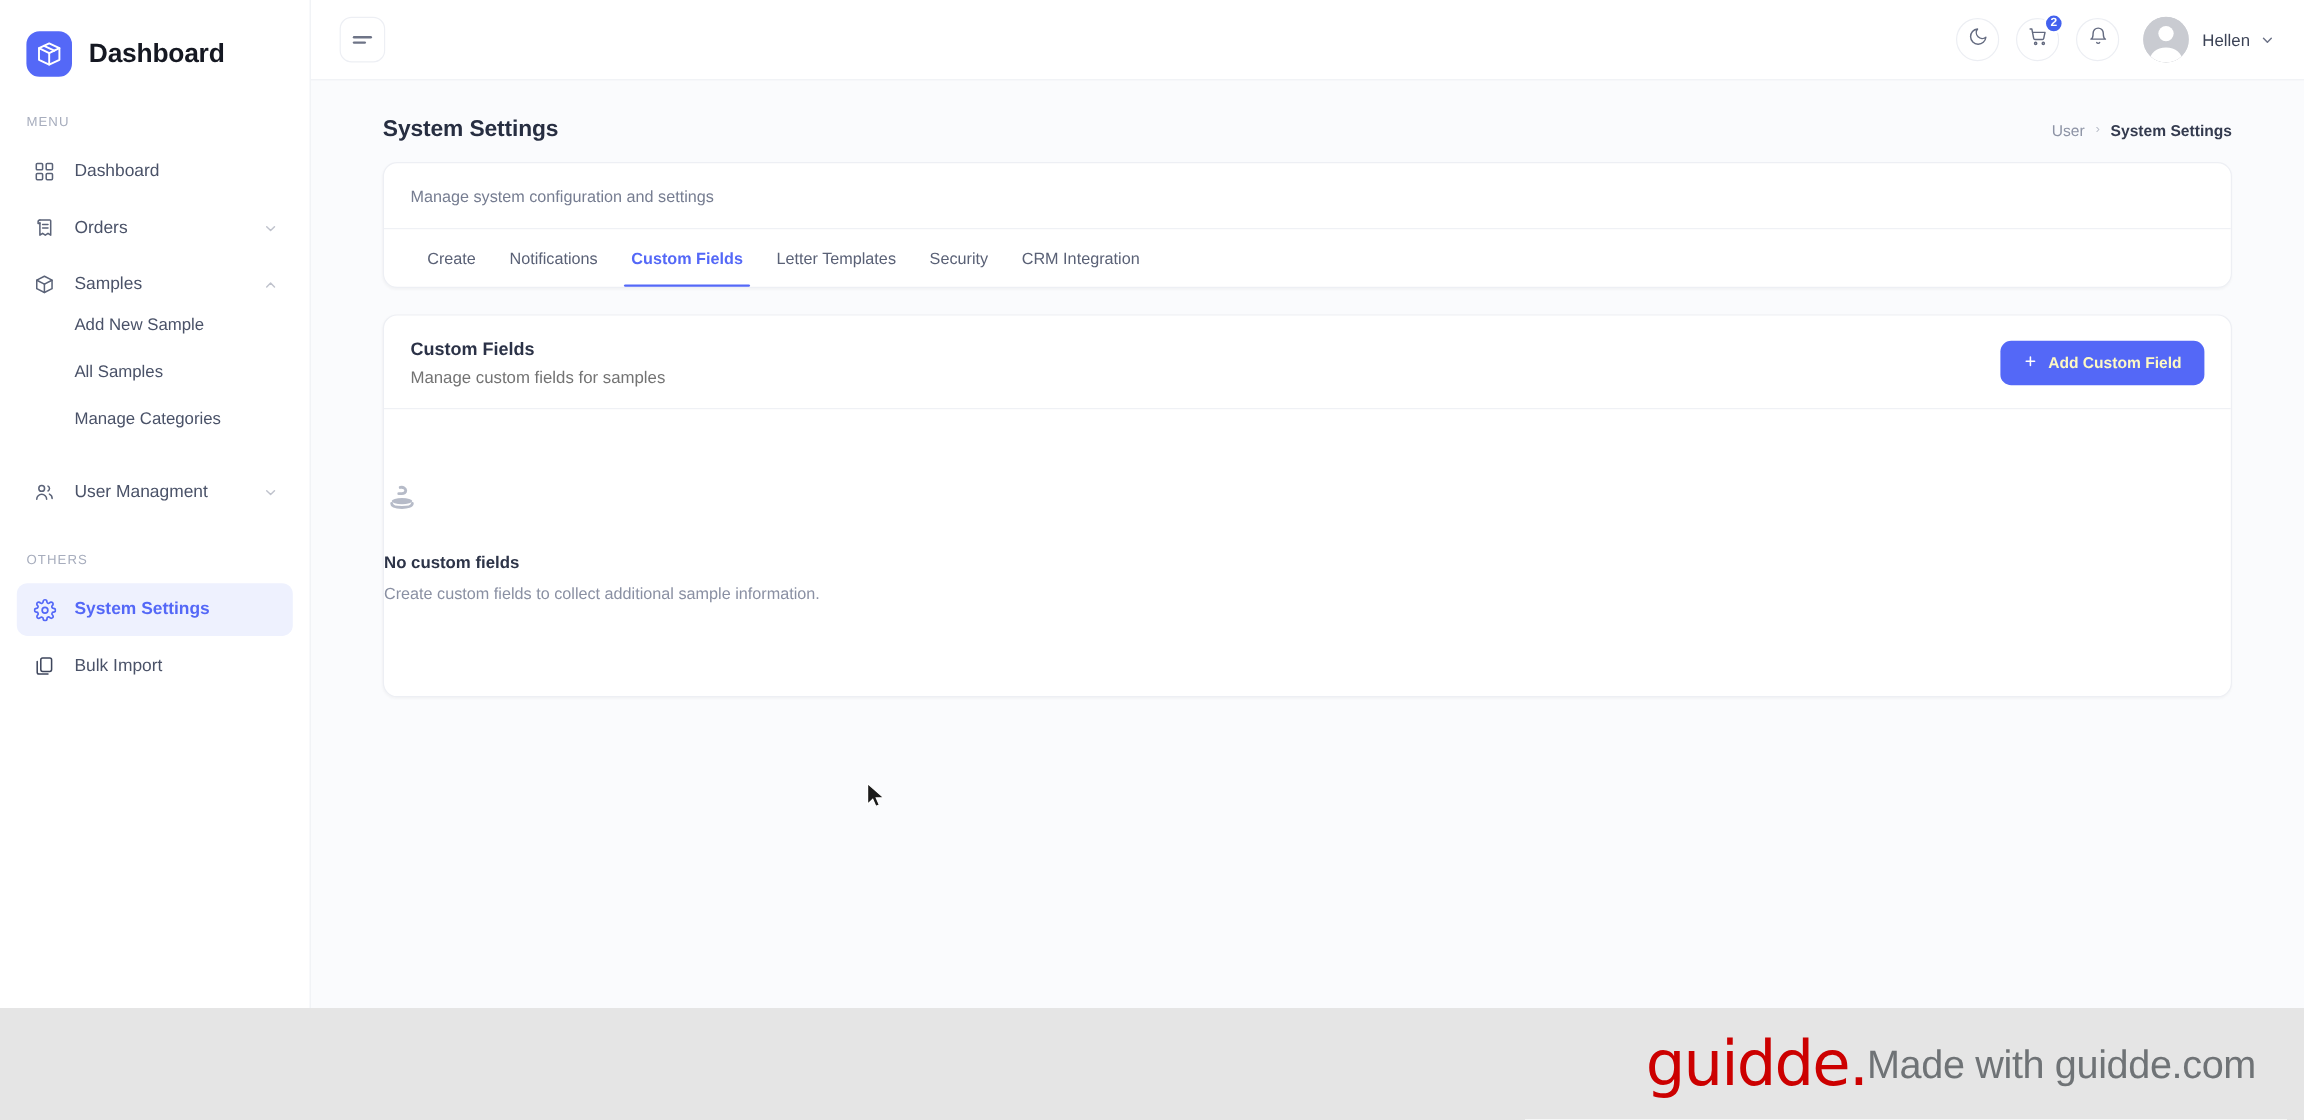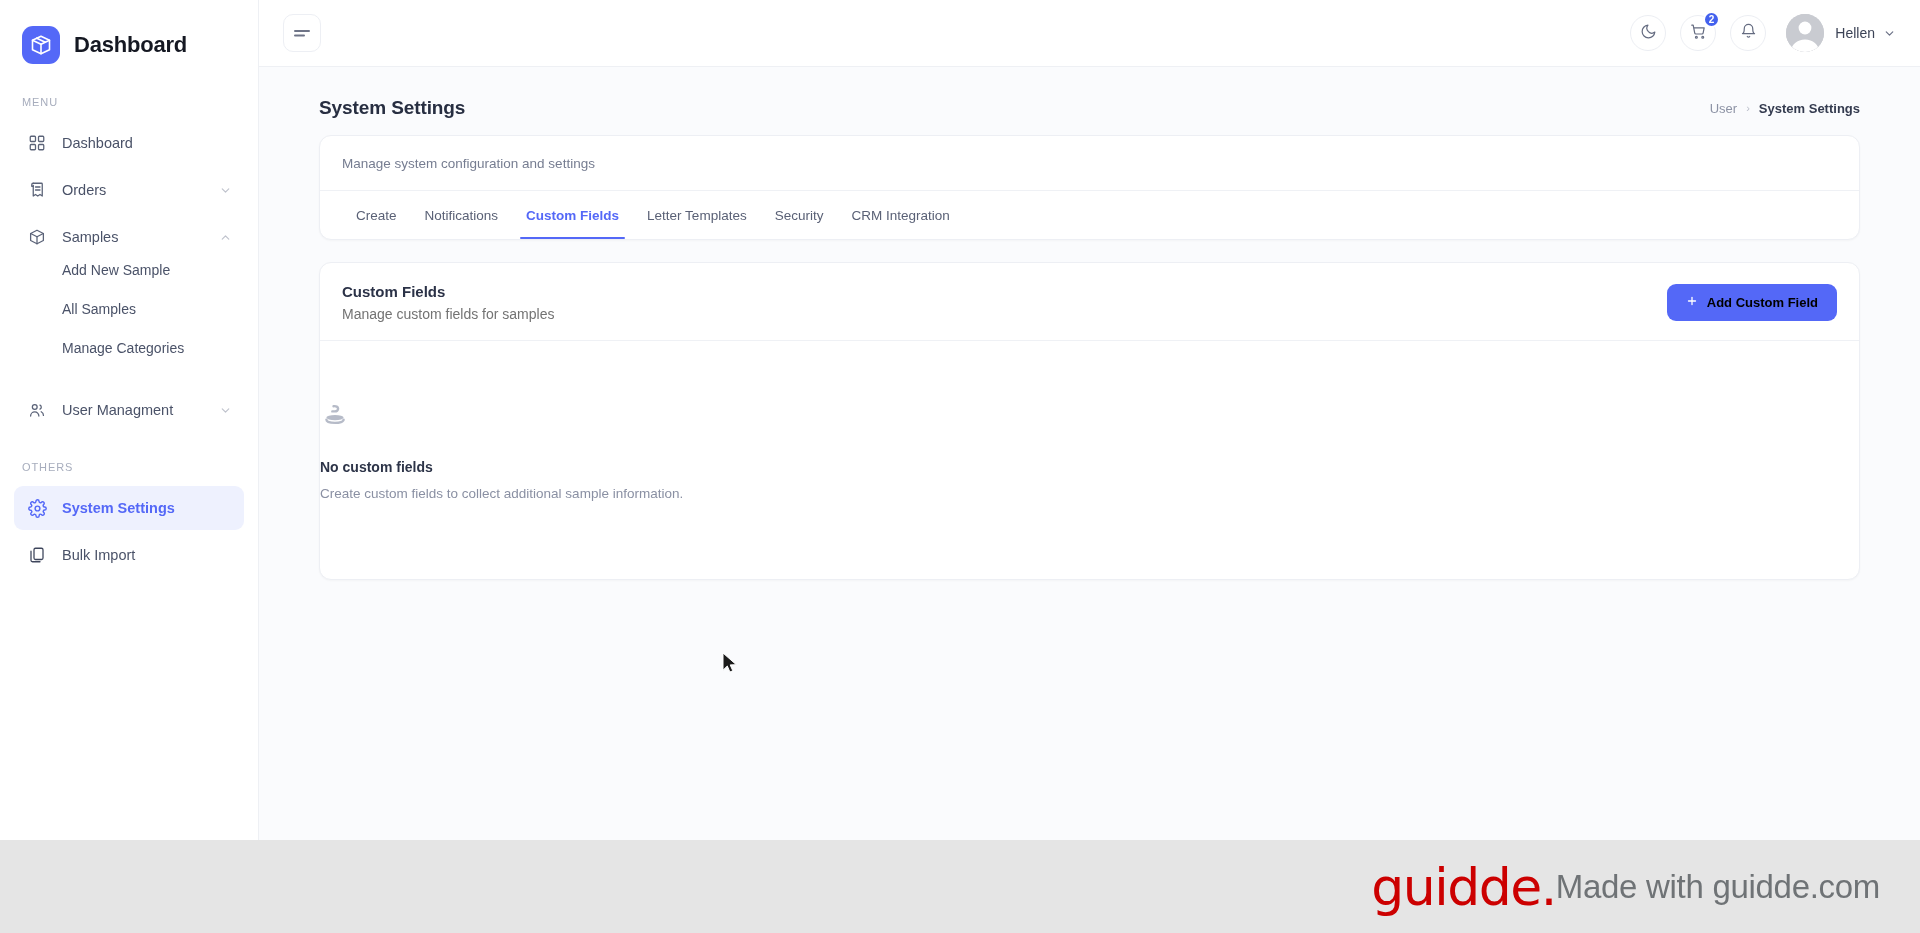--- a/index.html
+++ b/index.html
@@ -155,21 +155,21 @@
   .panel { margin-top: 22px; }
   .panel-head {
     display: flex; align-items: center; justify-content: space-between;
     padding: 20px 22px 18px 22px;
     border-bottom: 1px solid #eff1f5;
   }
   .panel-title { font-size: 15px; font-weight: bold; color: #2b3247; }
   .panel-sub { font-size: 14px; color: #737373; margin-top: 6px; }
   .primary-btn {
     display: flex; align-items: center; gap: 9px;
-    background: #5468f7; color: #000000;
+    background: #5468f7; color: #fef9c3;
     border: none; border-radius: 9px;
     padding: 11px 19px;
     font-size: 13px; font-weight: bold;
     font-family: "Liberation Sans", sans-serif;
     cursor: pointer;
     text-align: center;
   }
   .empty {
     padding: 62px 0 78px 0;
     display: flex; flex-direction: column; align-items: flex-start; justify-content: center;

